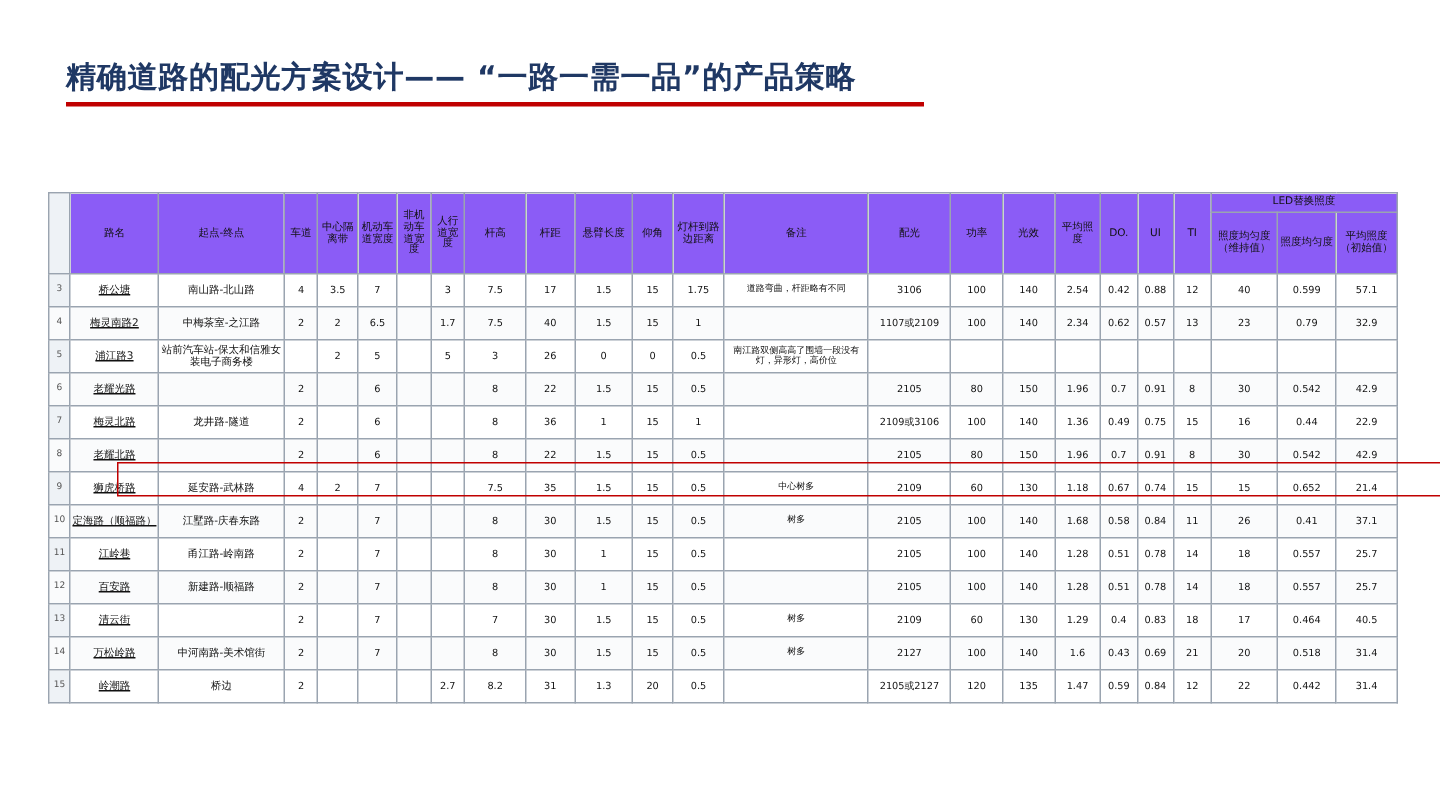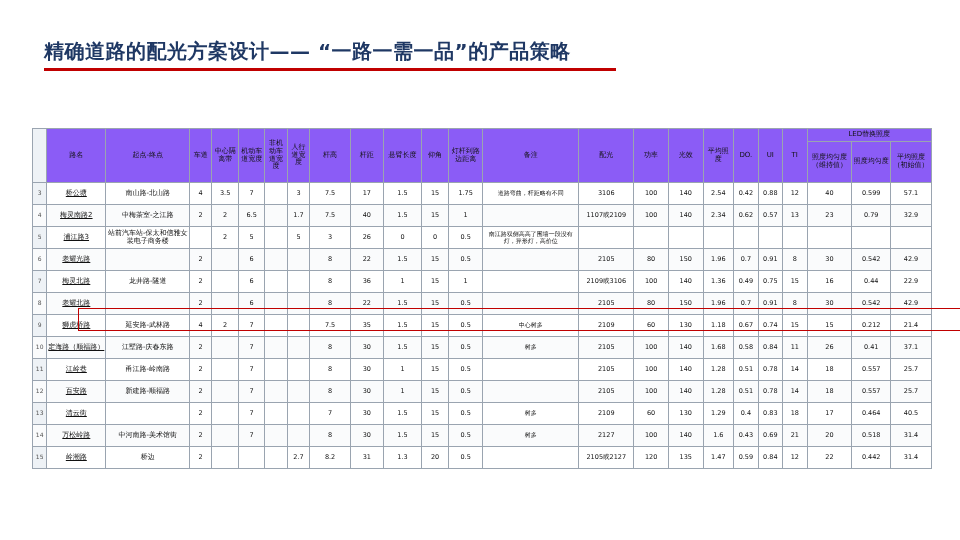--- a/index.html
+++ b/index.html
@@ -354,21 +354,21 @@
             <td>0.5</td>
             <td class="note">中心树多</td>
             <td>2109</td>
             <td>60</td>
             <td>130</td>
             <td>1.18</td>
             <td>0.67</td>
             <td>0.74</td>
             <td>15</td>
             <td>15</td>
-            <td>0.212</td>
+            <td>0.652</td>
             <td>21.4</td>
           </tr>
           <tr class="alt">
             <td class="rowidx">10</td>
             <td class="name">定海路（顺福路）</td>
             <td class="route">江墅路-庆春东路</td>
             <td>2</td>
             <td></td>
             <td>7</td>
             <td></td>

